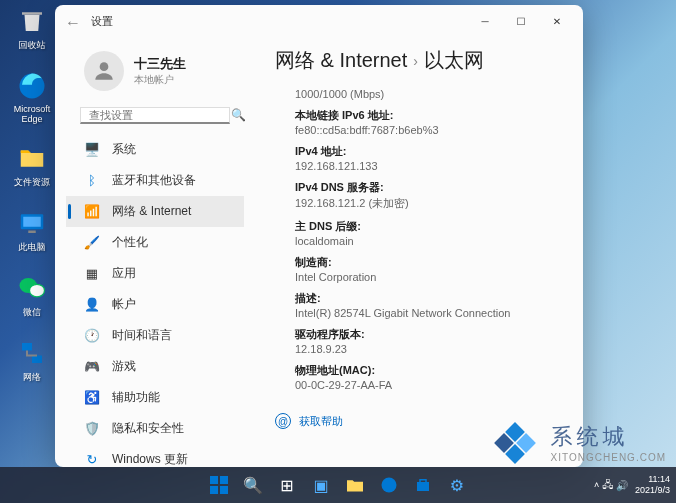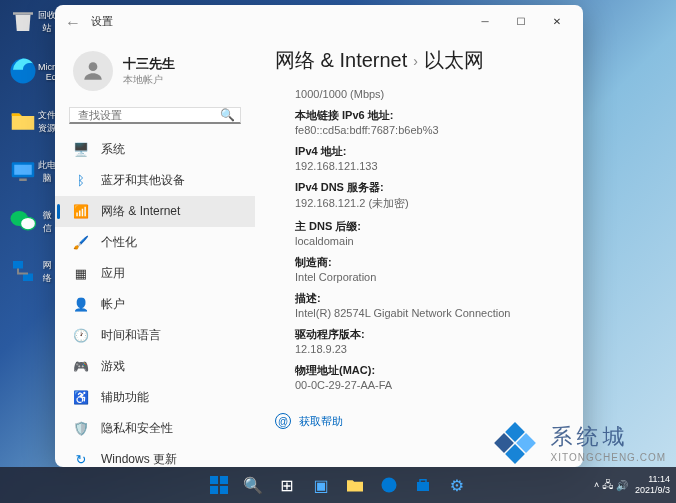--- a/index.html
+++ b/index.html
@@ -1,36 +1,36 @@
 <!DOCTYPE html>
 <html><head>
 <meta charset="utf-8">
 <style>
 * { margin: 0; padding: 0; box-sizing: border-box; font-family: "Segoe UI", "Microsoft YaHei", sans-serif; }
 body { width: 676px; height: 503px; background: linear-gradient(135deg, #1a3a6e 0%, #2a5aa0 30%, #88bfe0 60%, #c5e0f0 100%); position: relative; overflow: hidden; }
 
 
 .desktop-icons { position: absolute; top: 5px; left: 8px; display: flex; flex-direction: column; gap: 18px; }
-.desk-icon { display: flex; flex-direction: row; align-items: center; width: 48px; cursor: pointer; }
+.desk-icon { display: flex; flex-direction: column; align-items: center; width: 48px; cursor: pointer; }
 .desk-icon-img { width: 32px; height: 32px; display: flex; align-items: center; justify-content: center; }
 .desk-icon-label { color: white; font-size: 9px; text-align: center; margin-top: 2px; text-shadow: 1px 1px 2px rgba(0,0,0,0.5); }
 
 
 .window { position: absolute; top: 5px; left: 55px; width: 528px; height: 462px; background: #fbfbfb; border-radius: 8px; box-shadow: 0 8px 32px rgba(0,0,0,0.3); display: flex; flex-direction: column; }
 .titlebar { height: 32px; display: flex; align-items: center; padding: 0 8px; }
 .titlebar-left { display: flex; align-items: center; gap: 8px; flex: 1; }
 .back-btn { width: 20px; height: 20px; display: flex; align-items: center; justify-content: center; color: #888; }
 .title-text { font-size: 11px; color: #333; }
 .win-controls { display: flex; gap: 0; }
 .win-btn { width: 36px; height: 28px; display: flex; align-items: center; justify-content: center; font-size: 10px; color: #333; }
 
 .window-body { flex: 1; display: flex; overflow: hidden; }
 
 
-.sidebar { width: 200px; padding: 8px 0; display: flex; flex-direction: column; overflow-y: auto; }
+.sidebar { width: 200px; padding: 8px 11px; display: flex; flex-direction: column; overflow-y: auto; }
 .user-section { display: flex; align-items: center; gap: 10px; padding: 6px 18px 12px; }
 .avatar { width: 40px; height: 40px; border-radius: 50%; background: #e5e5e5; display: flex; align-items: center; justify-content: center; }
 .avatar svg { width: 26px; height: 26px; fill: #888; }
 .user-info { display: flex; flex-direction: column; }
 .user-name { font-size: 13px; font-weight: 600; color: #222; }
 .user-sub { font-size: 10px; color: #888; }
 
 .search-box { margin: 4px 14px 10px; height: 26px; background: #fff; border: 1px solid #ddd; border-bottom: 2px solid #888; border-radius: 0; display: flex; align-items: center; padding: 0 8px; }
 .search-box input { border: none; outline: none; flex: 1; font-size: 11px; background: transparent; }
 .search-box .sicon { color: #666; font-size: 12px; }

